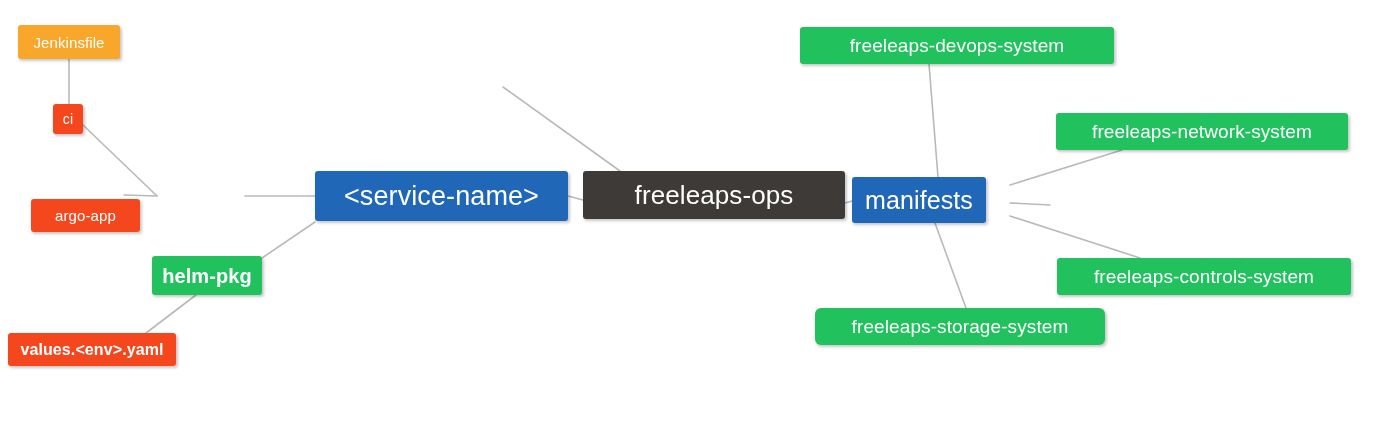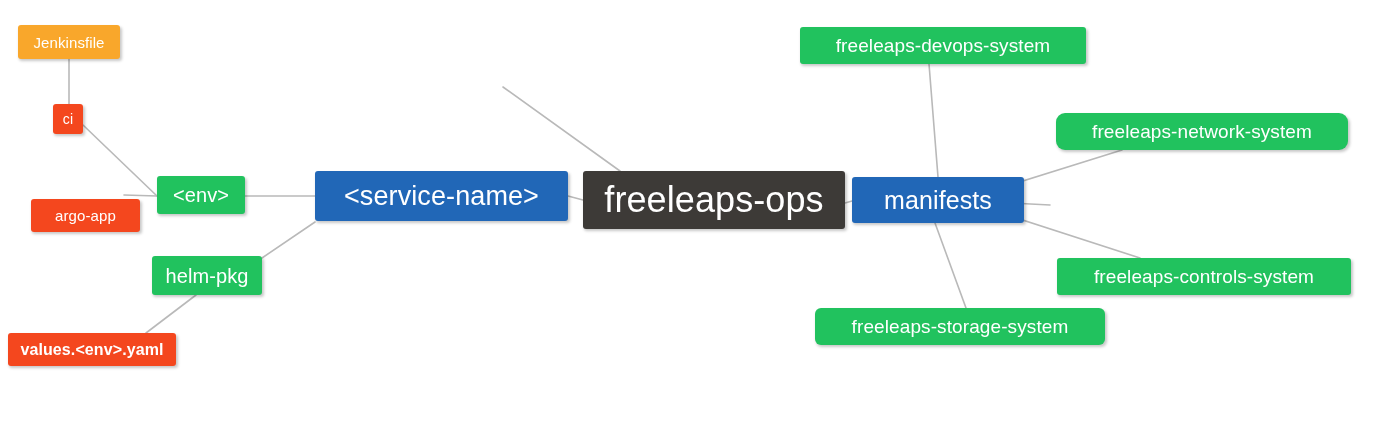--- a/index.html
+++ b/index.html
@@ -63,23 +63,22 @@
       <line x1="845" y1="203" x2="852" y2="201" stroke="#b9b9b9" stroke-width="1.6" stroke-linecap="round"></line>
       <line x1="938" y1="177" x2="929" y2="64" stroke="#b9b9b9" stroke-width="1.6" stroke-linecap="round"></line>
       <line x1="1010" y1="185" x2="1122" y2="150" stroke="#b9b9b9" stroke-width="1.6" stroke-linecap="round"></line>
       <line x1="1010" y1="203" x2="1050" y2="205" stroke="#b9b9b9" stroke-width="1.6" stroke-linecap="round"></line>
       <line x1="1010" y1="216" x2="1140" y2="258" stroke="#b9b9b9" stroke-width="1.6" stroke-linecap="round"></line>
       <line x1="935" y1="223" x2="966" y2="308" stroke="#b9b9b9" stroke-width="1.6" stroke-linecap="round"></line>
     </svg>
 <div class="node n-orange" style="left: 18px; top: 25px; width: 102px; height: 34px; font-size: 15px;">Jenkinsfile</div>
     <div class="node n-red" style="left: 53px; top: 104px; width: 30px; height: 30px; font-size: 14px;">ci</div>
     <div class="node n-red" style="left: 31px; top: 178px; width: 109px; height: 33px; font-size: 15px; margin-top: 21px;">argo-app</div>
-    <div class="node n-green" style="left: 157px; top: 176px; width: 88px; height: 38px; font-size: 20px;">&lt;env&gt;</div>
-    <div class="node n-green" style="left: 152px; top: 256px; width: 110px; height: 39px; font-size: 20px;">helm-pkg</div>
+    <div class="node n-green" style="left: 152px; top: 256px; width: 110px; height: 39px; font-size: 20px; font-weight: bold;">helm-pkg</div>
     <div class="node n-red" style="left: 8px; top: 333px; width: 168px; height: 33px; font-size: 16px; font-weight: bold;">values.&lt;env&gt;.yaml</div>
     <div class="node n-blue" style="left: 315px; top: 171px; width: 253px; height: 50px; font-size: 27px;">&lt;service-name&gt;</div>
-    <div class="node n-root" style="left: 583px; top: 171px; width: 262px; height: 58px; font-size: 36px;">freeleaps-ops</div>
-    <div class="node n-blue" style="left: 852px; top: 177px; width: 172px; height: 46px; font-size: 25px;">manifests</div>
-    <div class="node n-green" style="left: 800px; top: 27px; width: 286px; height: 37px; font-size: 19px;">freeleaps-devops-system</div>
-    <div class="node n-green" style="left: 1056px; top: 113px; width: 292px; height: 37px; font-size: 19px; border-radius: 9px;">freeleaps-network-system</div>
+    <div class="node n-root" style="left: 583px; top: 171px; width: 262px; height: 48px; font-size: 26px;">freeleaps-ops</div>
+    <div class="node n-blue" style="left: 852px; top: 177px; width: 134px; height: 46px; font-size: 25px;">manifests</div>
+    <div class="node n-green" style="left: 800px; top: 27px; width: 314px; height: 37px; font-size: 19px;">freeleaps-devops-system</div>
+    <div class="node n-green" style="left: 1056px; top: 113px; width: 292px; height: 37px; font-size: 19px;">freeleaps-network-system</div>
     <div class="node n-green" style="left: 1057px; top: 258px; width: 294px; height: 37px; font-size: 19px; text-align: right;">freeleaps-controls-system</div>
     <div class="node n-green" style="left: 815px; top: 308px; width: 290px; height: 37px; font-size: 19px; border-radius: 6px;">freeleaps-storage-system</div>
   </div>
 
 </body></html>

